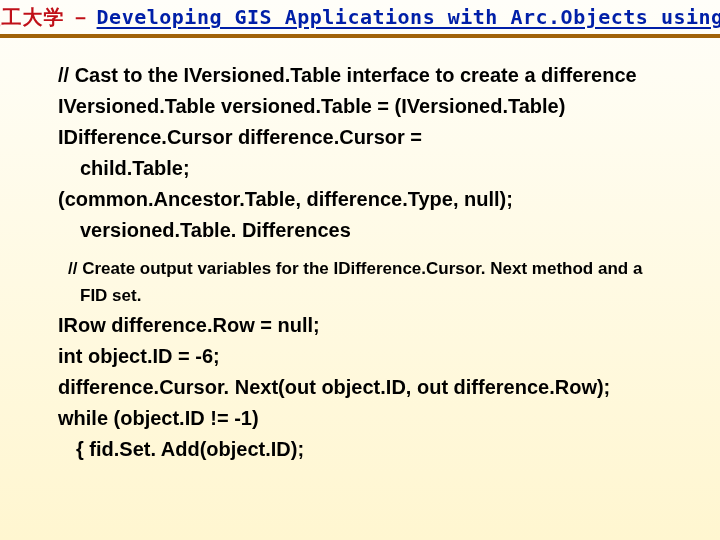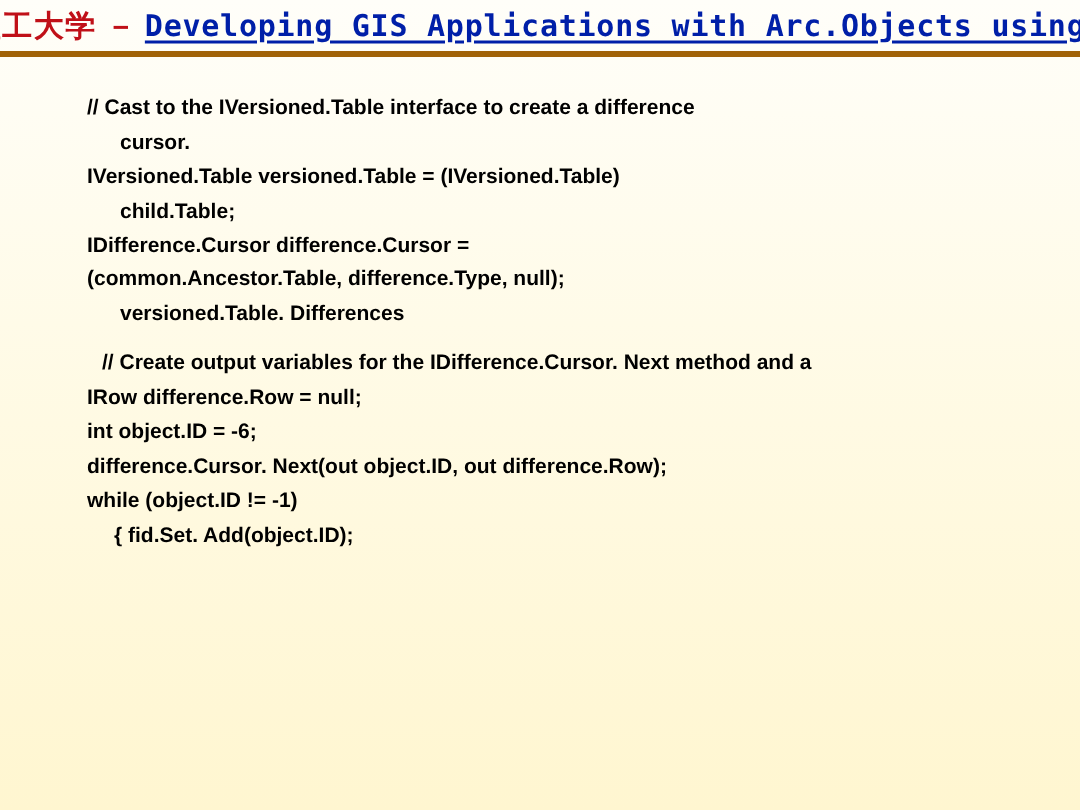--- a/index.html
+++ b/index.html
@@ -10,23 +10,23 @@
   .logo{width:34px;height:30px;flex:0 0 auto;display:flex;align-items:center;justify-content:center;}
   .logo svg{display:block;}
   .uni{font-weight:bold;font-size:20px;color:#c01018;letter-spacing:1px;
     font-family:"SimHei","Microsoft YaHei",sans-serif;}
   .dash{font-weight:bold;font-size:20px;color:#c01018;margin:0 6px;
     font-family:"SimHei",sans-serif;}
   .course{font-weight:bold;font-size:20px;color:#001fa8;
     text-decoration:underline;text-decoration-thickness:2px;text-underline-offset:3px;
     font-family:"SimHei","Consolas",monospace;letter-spacing:0.5px;}
   .content{padding:24px 34px 0 58px;}
-  .content p{margin:0 0 4px 0;font-size:14px;font-weight:bold;color:#000;
+  .content p{margin:0 0 4px 0;font-size:20px;font-weight:bold;color:#000;
     line-height:1.35;font-family:Arial,Helvetica,sans-serif;}
-  .content p.sm{font-size:14px;}
+  .content p.sm{font-size:17px;}
   .content .indent{padding-left:22px;display:block;}
   .content .indent2{padding-left:10px;}
   .content .indent3{padding-left:18px;}
   .blk{margin-bottom:14px;}
 </style>
 </head>
 <body>
 
 <div class="header">
   <span class="logo">
@@ -38,35 +38,35 @@
   </span>
   <span class="uni">江西理工大学</span>
   <span class="dash">－</span>
   <span class="course">Developing GIS Applications with Arc.Objects using C#. NE</span>
 </div>
 
 <div class="content">
 
   <div class="blk">
     <p>// Cast to the IVersioned.Table interface to create a difference</p>
-    <p>
-        <span class="indent">cursor.</span>
-      </p>
     <p>IVersioned.Table versioned.Table = (IVersioned.Table)</p>
+    <p>IDifference.Cursor difference.Cursor =</p>
     <p>
         <span class="indent">child.Table;</span>
       </p>
-    <p>IDifference.Cursor difference.Cursor =</p>
     <p>(common.Ancestor.Table, difference.Type, null);</p>
     <p>
         <span class="indent">versioned.Table. Differences</span>
       </p>
   </div>
 
   <p class="sm indent2">// Create output variables for the IDifference.Cursor. Next method and a</p>
+  <p class="sm">
+      <span class="indent">FID set.</span>
+    </p>
 
   <p>IRow difference.Row = null;</p>
   <p>int object.ID = -6;</p>
   <p>difference.Cursor. Next(out object.ID, out difference.Row);</p>
   <p> while (object.ID != -1)</p>
   <p class="indent3">  {   fid.Set. Add(object.ID);</p>
 
 </div>
 
 </body></html>

